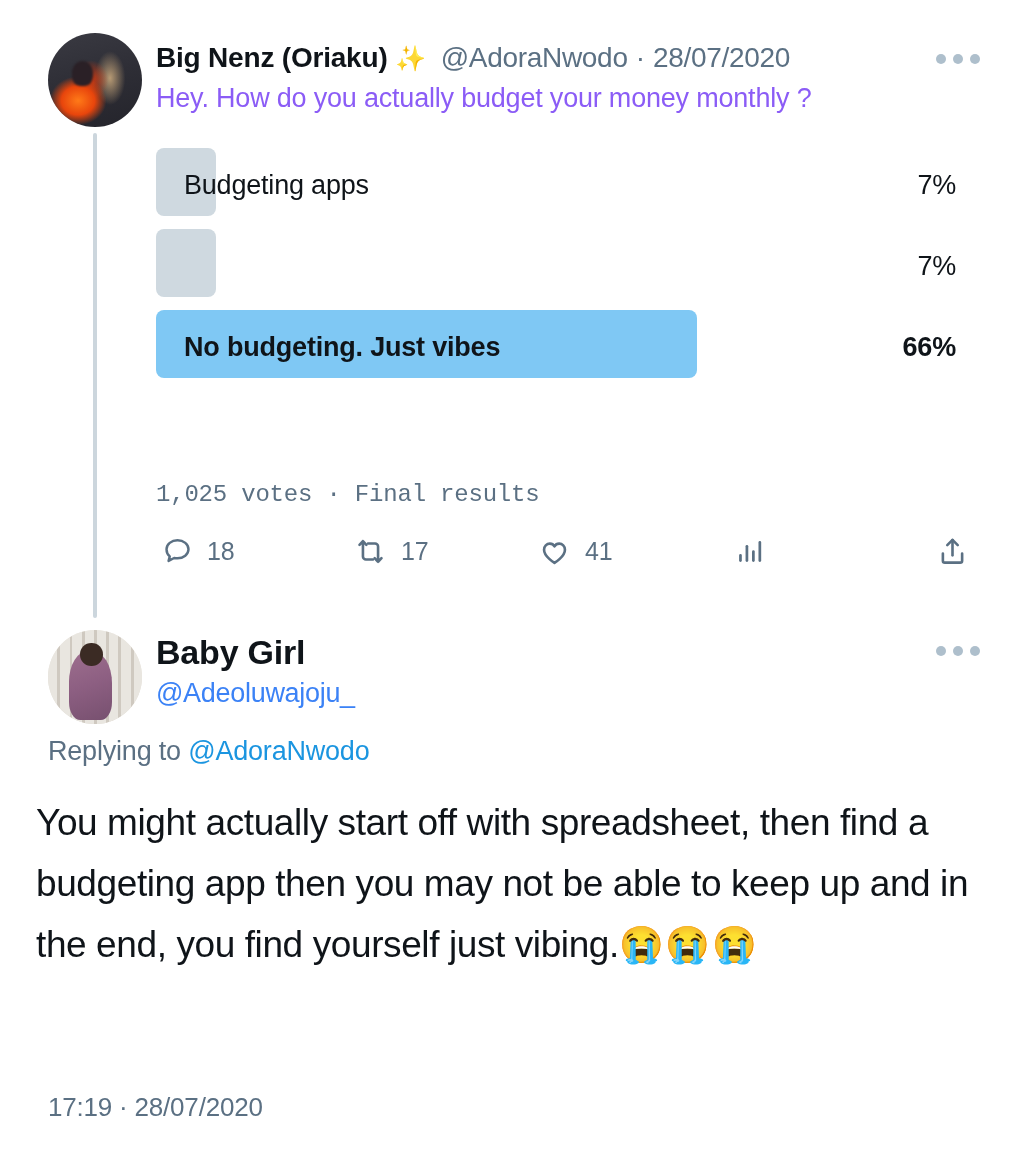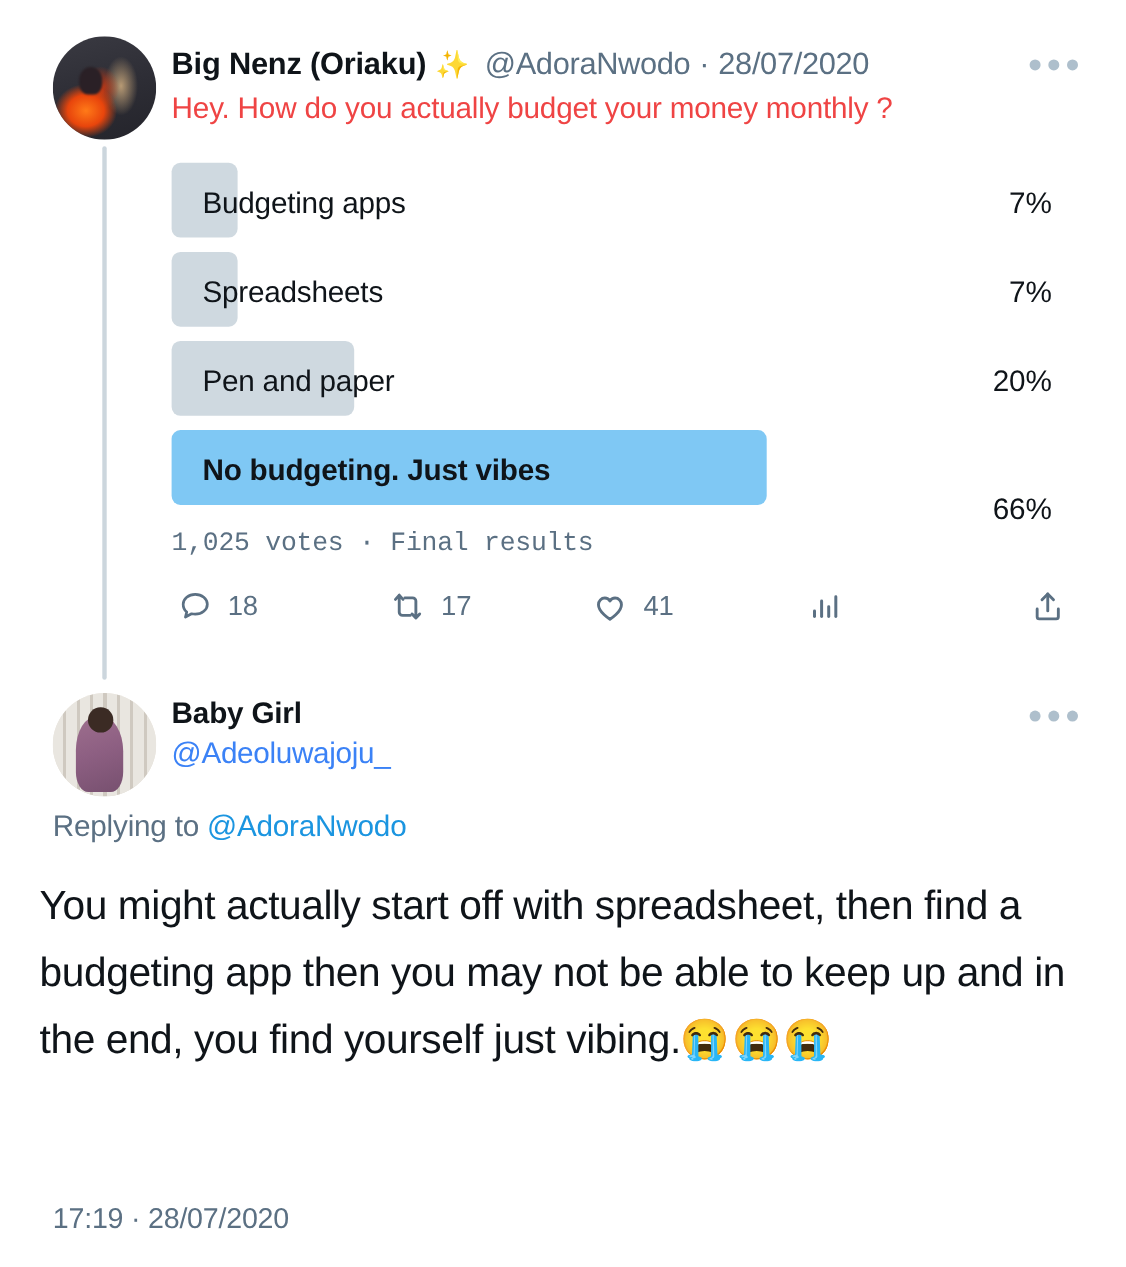--- a/index.html
+++ b/index.html
@@ -153,21 +153,21 @@
     background: #aebfcc;
     display: block;
   }
 
   
   .tweet-text {
     position: absolute;
     left: 156px;
     top: 83px;
     font-size: 27px;
-    color: #ef4444;
+    color: #8b5cf6;
     letter-spacing: -0.2px;
   }
 
   
   .poll {
     position: absolute;
     left: 156px;
     top: 144px;
     width: 800px;
   }
@@ -198,21 +198,21 @@
   .poll-pct {
     position: absolute;
     right: 0;
     top: 50%;
     transform: translateY(-50%);
     font-size: 27px;
     color: #0f1419;
     text-align: right;
     letter-spacing: -0.2px;
   }
-  .poll-pct.winner-pct { font-weight: normal; margin-top: 35px; }
+  .poll-pct.winner-pct { font-weight: bold; }
 
   .poll-meta {
     position: absolute;
     left: 156px;
     top: 481px;
     font-size: 24px;
     color: #5b7083;
     letter-spacing: -0.2px;
     font-family: Liberation Mono, monospace;
   }
@@ -246,21 +246,21 @@
   .act-share  { left: 780px; }
   .action svg { display: block; }
 
   
   .name-row-2 {
     position: absolute;
     left: 156px;
     top: 633px;
   }
   .display-name-2 {
-    font-size: 27px;
+    font-size: 34px;
     font-weight: bold;
     color: #0f1419;
     letter-spacing: -0.2px;
     display: block;
   }
   .handle-2 {
     font-size: 27px;
     color: #3b82f6;
     letter-spacing: -0.3px;
     display: block;
@@ -331,29 +331,23 @@
     <div class="poll">
 
       <div class="poll-row">
         <div class="poll-bar" style="width:60px;"></div>
         <span class="poll-label">Budgeting apps</span>
         <span class="poll-pct">7%</span>
       </div>
 
       <div class="poll-row">
         <div class="poll-bar" style="width:60px;"></div>
-        <span class="poll-label">Spreadsheets</span>
         <span class="poll-pct">7%</span>
       </div>
 
-      <div class="poll-row">
-        <div class="poll-bar" style="width:166px;"></div>
-        <span class="poll-label">Pen and paper</span>
-        <span class="poll-pct">20%</span>
-      </div>
 
       <div class="poll-row">
         <div class="poll-bar winner" style="width:541px;"></div>
         <span class="poll-label winner-label">No budgeting. Just vibes</span>
         <span class="poll-pct winner-pct">66%</span>
       </div>
 
     </div>
 
     <div class="poll-meta">1,025 votes · Final results</div>

